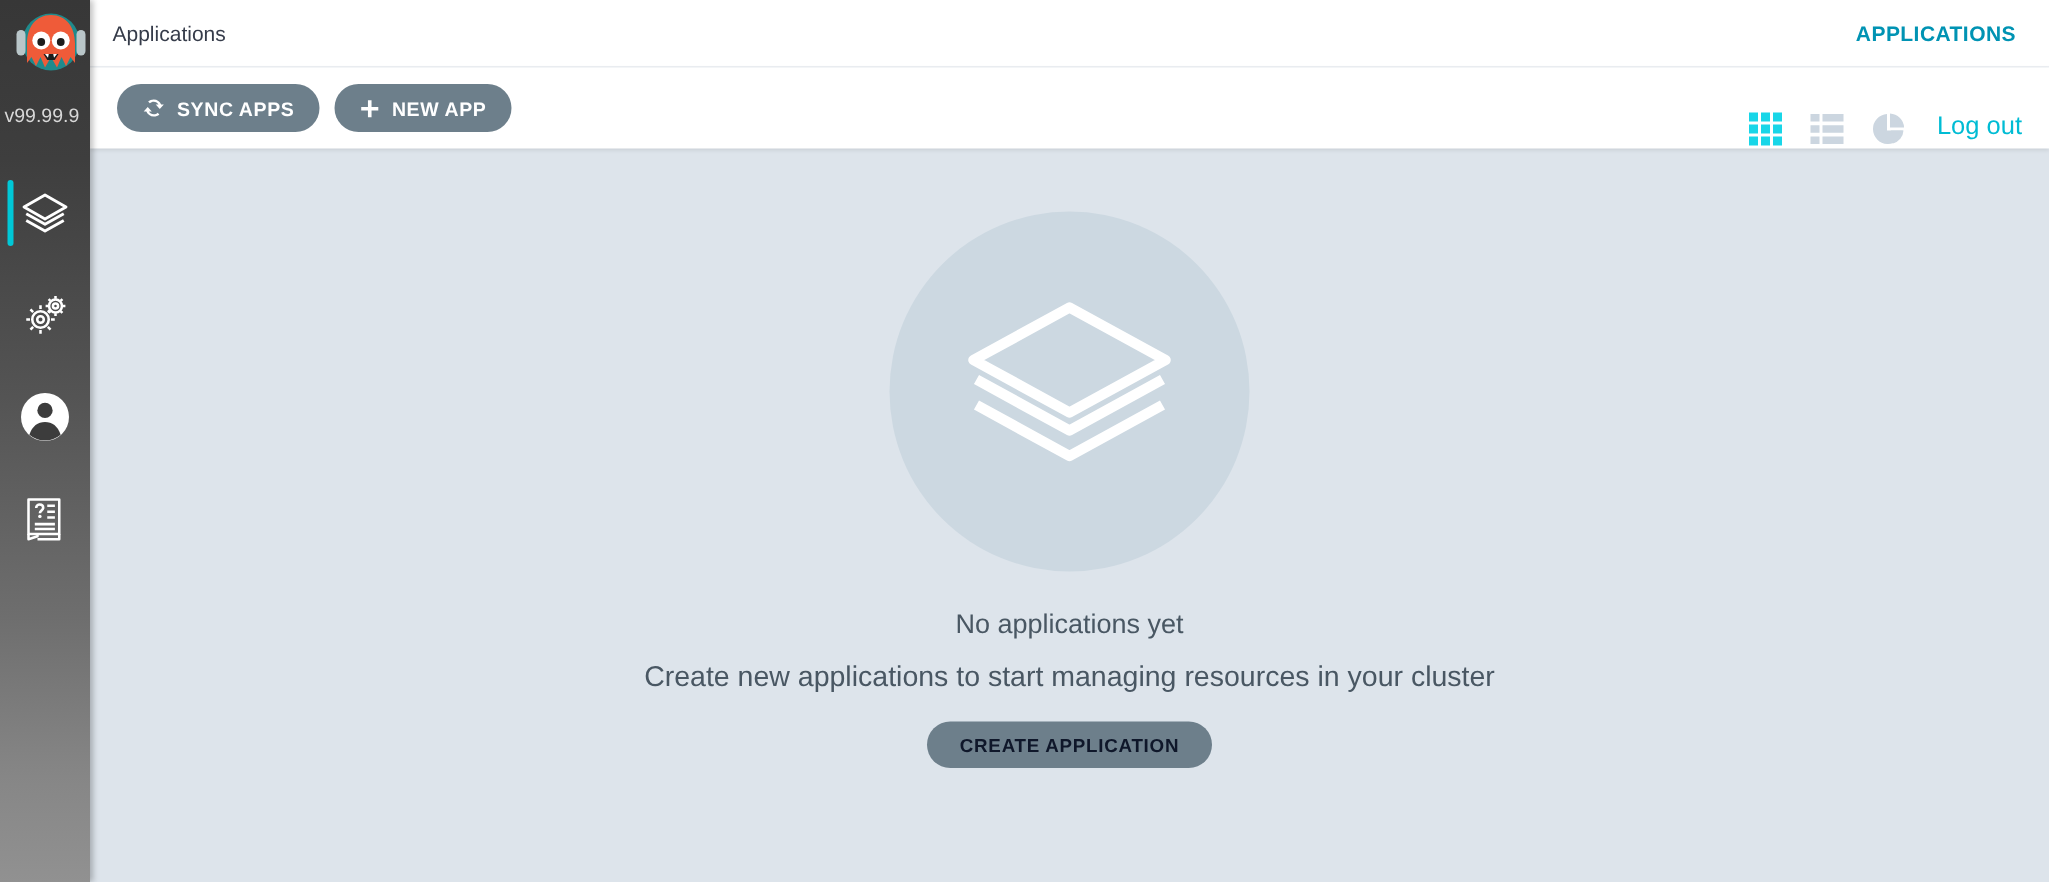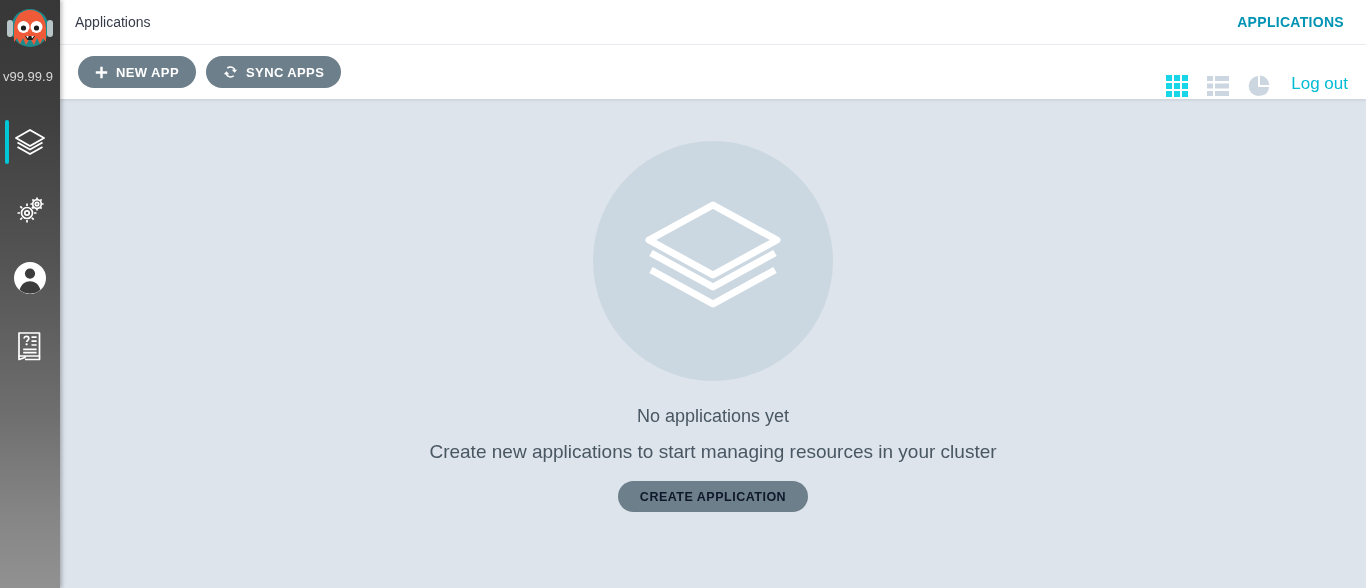--- a/index.html
+++ b/index.html
@@ -28,21 +28,21 @@
     background: linear-gradient(180deg, #373737 0%, #3e3e3e 18%, #545454 45%, #6e6e6e 70%, #868686 88%, #919191 100%);
     position: relative;
     z-index: 5;
     box-shadow: 2px 0 4px rgba(0,0,0,0.25);
   }
   .brand {
     height: 92px;
     position: relative;
     display: flex;
     flex-direction: column;
-    align-items: center;
+    align-items: flex-end;
     justify-content: flex-start;
     padding-top: 4px;
     box-sizing: border-box;
     overflow: hidden;
   }
   .mascot {
     width: 52px;
     height: 58px;
     position: relative;
   }
@@ -307,35 +307,35 @@
     <div class="topbar">
       <div class="topbar-title">Applications</div>
       <div class="topbar-right">APPLICATIONS</div>
     </div>
 
     <div class="toolbar">
       <div class="toolbar-left">
 
         <button class="btn">
           <span class="glyph">
-            <svg width="13" height="13" viewBox="0 0 13 13">
-                <path d="M5.3 0.8 H7.7 V5.3 H12.2 V7.7 H7.7 V12.2 H5.3 V7.7 H0.8 V5.3 H5.3 Z" fill="#ffffff"></path>
-              </svg>
-          </span>
-          <span>NEW APP</span>
-        </button>
-
-        <button class="btn">
-          <span class="glyph">
             <svg width="15" height="14" viewBox="0 0 16 15" fill="#ffffff">
               <path d="M8 1.4 C10.4 1.4 12.5 2.9 13.3 5.0 L15.2 5.0 L12.3 8.3 L9.4 5.0 L11.4 5.0 C10.8 3.8 9.5 3.0 8 3.0 C6.9 3.0 5.9 3.4 5.2 4.1 L4.0 2.9 C5.0 1.9 6.4 1.4 8 1.4 Z"></path>
               <path d="M8 13.6 C5.6 13.6 3.5 12.1 2.7 10.0 L0.8 10.0 L3.7 6.7 L6.6 10.0 L4.6 10.0 C5.2 11.2 6.5 12.0 8 12.0 C9.1 12.0 10.1 11.6 10.8 10.9 L12.0 12.1 C11.0 13.1 9.6 13.6 8 13.6 Z"></path>
             </svg>
           </span>
           <span>SYNC APPS</span>
+        </button>
+
+        <button class="btn">
+          <span class="glyph">
+            <svg width="13" height="13" viewBox="0 0 13 13">
+                <path d="M5.3 0.8 H7.7 V5.3 H12.2 V7.7 H7.7 V12.2 H5.3 V7.7 H0.8 V5.3 H5.3 Z" fill="#ffffff"></path>
+              </svg>
+          </span>
+          <span>NEW APP</span>
         </button>
 
       </div>
 
       <div class="toolbar-right">
 
         <span class="view-icon">
           <svg width="24" height="24" viewBox="0 0 24 24">
             <rect x="1" y="1" width="6" height="6" fill="#18d6e8"></rect>
             <rect x="9" y="1" width="6" height="6" fill="#18d6e8"></rect>

